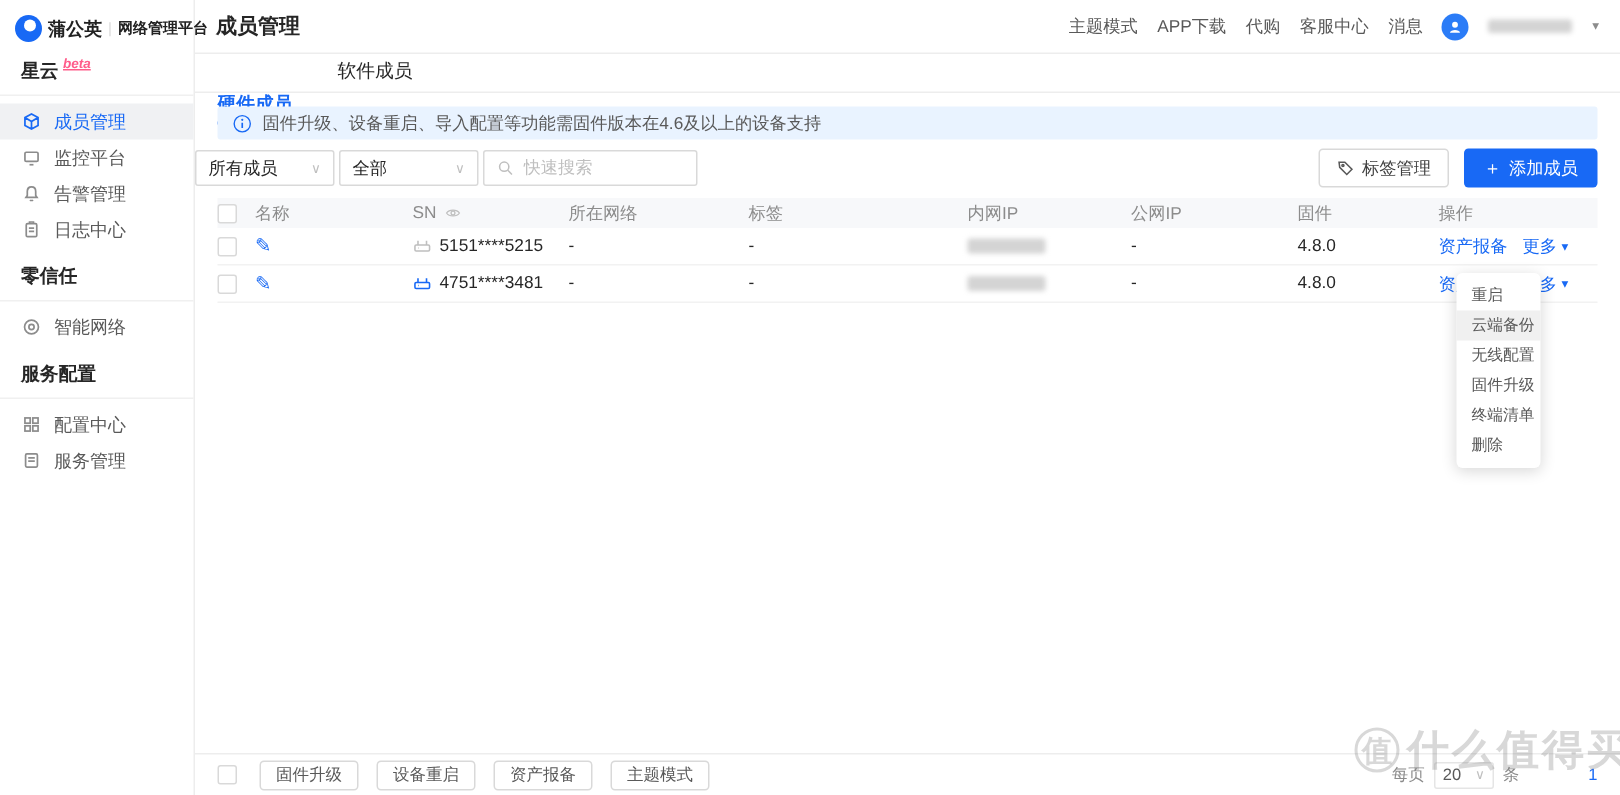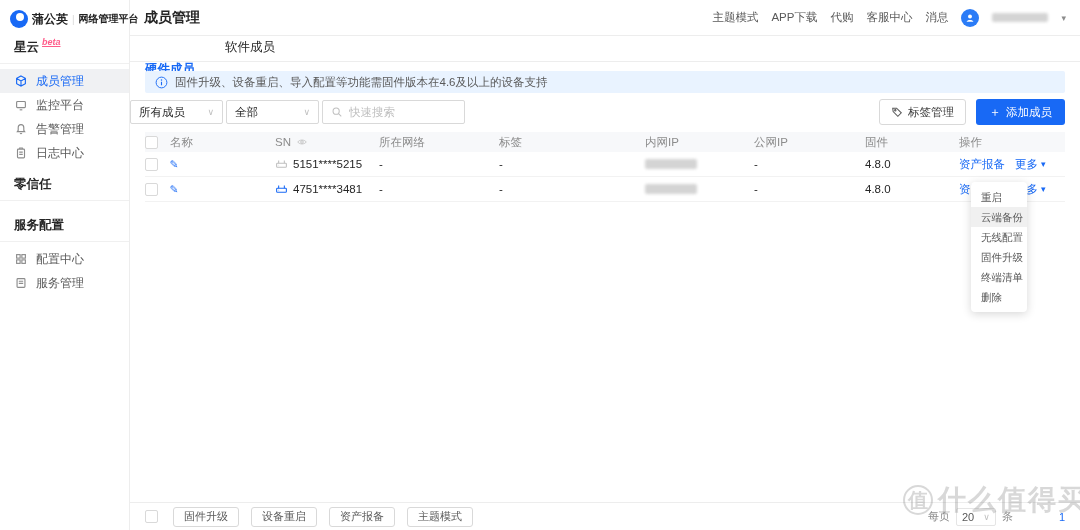--- a/index.html
+++ b/index.html
@@ -53,21 +53,21 @@
   .action-btns { position:absolute; right:15px; top:99px; display:flex; gap:10px; }
   .btn-ghost { height:26px; border:1px solid #d9d9d9; border-radius:3px; background:#fff; display:flex; align-items:center; gap:5px; padding:0 11px; font-size:11.5px; color:#404040; cursor:pointer; }
   .btn-primary { height:26px; background:#1869F5; border:none; border-radius:3px; color:#fff; display:flex; align-items:center; gap:5px; padding:0 13px; font-size:11.5px; cursor:pointer; }
   .plus-glyph { font-size:12px; }
 
   
   .table { position:absolute; left:145px; top:132px; width:920px; }
   .thead { display:flex; align-items:center; background:#f7f8fa; height:20px; font-size:11.5px; color:#8c8c8c; }
   .trow { display:flex; align-items:center; height:25px; border-bottom:1px solid #f2f2f2; font-size:11.5px; color:#262626; }
   .c-check { width:25px; display:flex; align-items:center; }
-  .c-name { width:105px;font-family:Liberation Mono, monospace; }
+  .c-name { width:105px; }
   .c-sn { width:104px; display:flex; align-items:center; gap:5px; }
   .c-net { width:120px; }
   .c-tag { width:146px; }
   .c-iip { width:109px; display:flex; align-items:center; }
   .c-pip { width:111px; }
   .c-fw { width:94px; }
   .c-op { flex:1; display:flex; align-items:center; gap:10px; }
   .cb { width:13px; height:13px; border:1px solid #d9d9d9; border-radius:2px; background:#fff; display:inline-block; cursor:pointer; }
   .pencil { color:#1869F5; font-size:13px; cursor:pointer; }
   .dev-icon { display:inline-flex; }
@@ -141,20 +141,27 @@
       <svg width="14" height="14" viewBox="0 0 16 16" fill="none" stroke-width="1.3">
           <rect x="4" y="3.5" width="8" height="10" rx="1"></rect>
           <path d="M6.5 3.5 V2.3 H9.5 V3.5 M6 7 H10 M6 9.5 H10"></path>
         </svg>
       <span>日志中心</span>
     </div>
 
     <div class="side-section">
       <span>零信任</span>
     </div>
+    <div class="side-item">
+      <svg width="14" height="14" viewBox="0 0 16 16" fill="none" stroke-width="1.3">
+          <circle cx="8" cy="8" r="5.3"></circle>
+          <circle cx="8" cy="8" r="2"></circle>
+        </svg>
+      <span>智能网络</span>
+    </div>
 
     <div class="side-section">
       <span>服务配置</span>
     </div>
     <div class="side-item">
       <svg width="14" height="14" viewBox="0 0 16 16" fill="none" stroke-width="1.3">
           <rect x="3" y="3" width="4" height="4"></rect>
           <rect x="9" y="3" width="4" height="4"></rect>
           <rect x="3" y="9" width="4" height="4"></rect>
           <rect x="9" y="9" width="4" height="4"></rect>

